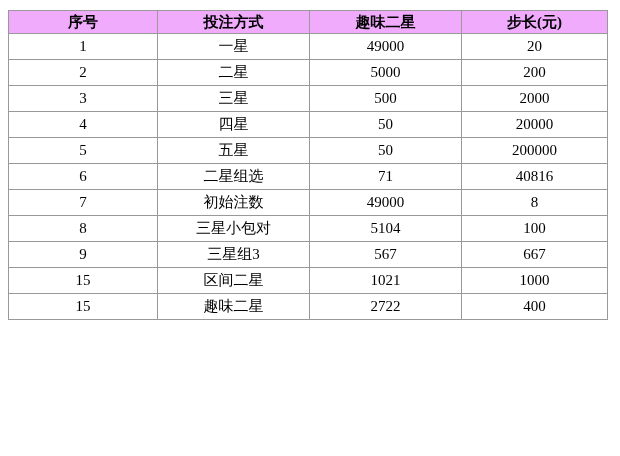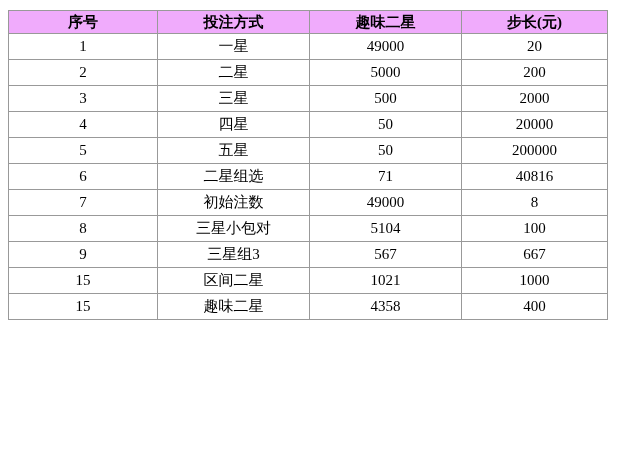--- a/index.html
+++ b/index.html
@@ -125,18 +125,18 @@
         </tr>
         <tr>
           <td>15</td>
           <td>区间二星</td>
           <td>1021</td>
           <td>1000</td>
         </tr>
         <tr>
           <td>15</td>
           <td>趣味二星</td>
-          <td>4358</td>
+          <td>2722</td>
           <td>400</td>
         </tr>
       </tbody>
   </table>
 </div>
 
 </body></html>

